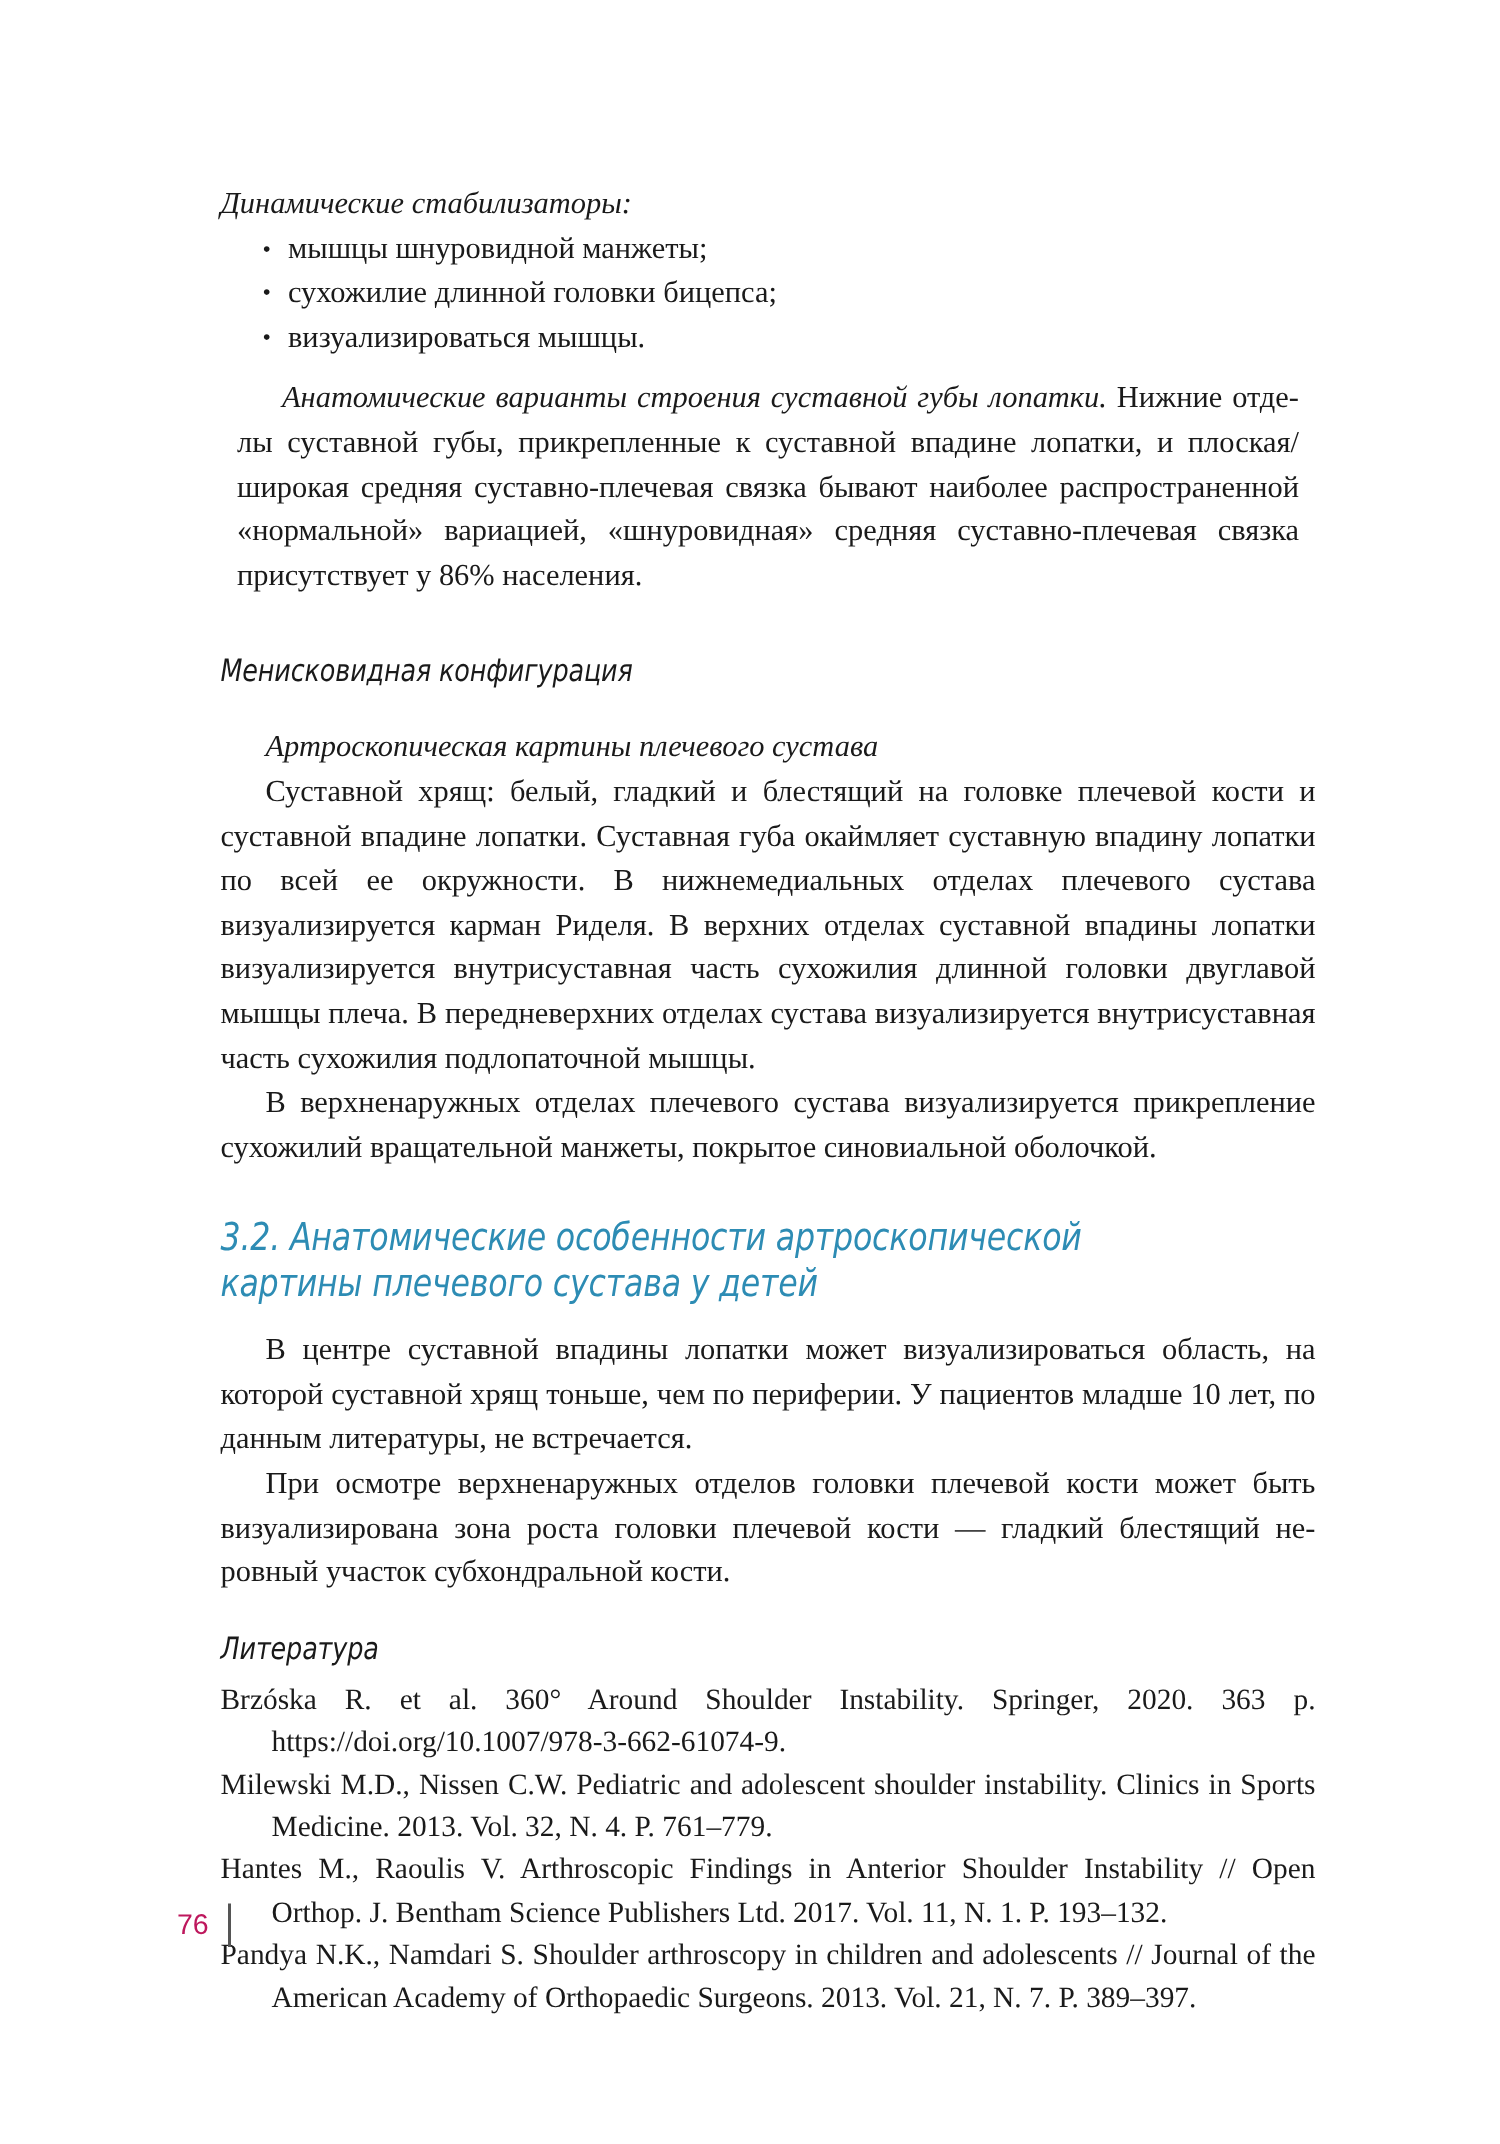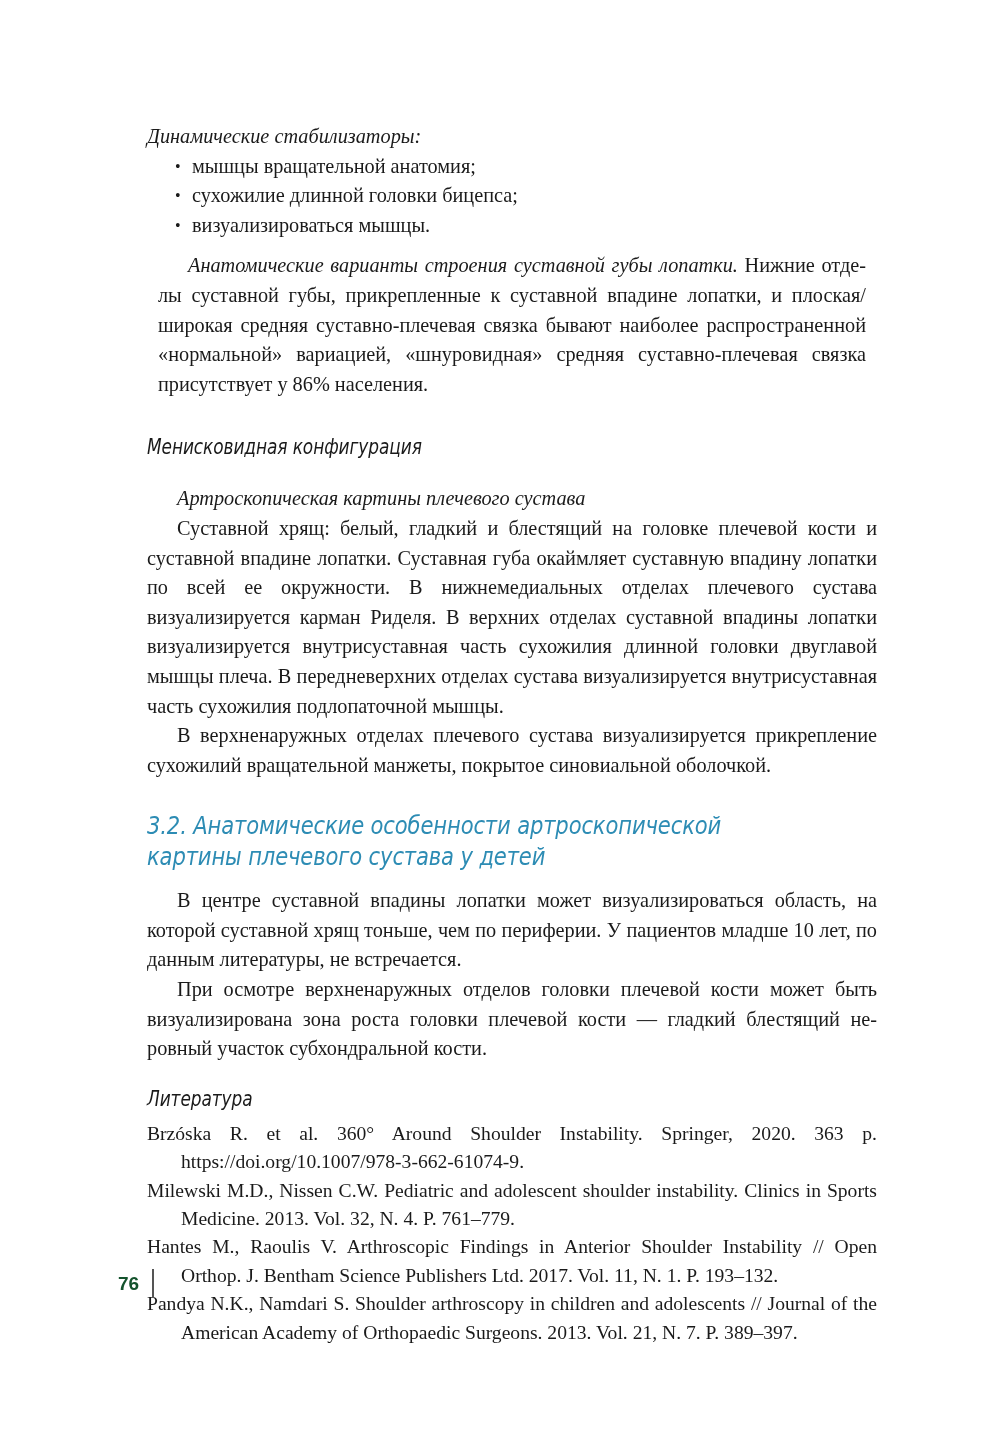--- a/index.html
+++ b/index.html
@@ -145,23 +145,23 @@
   .footer {
     position: absolute;
     left: 118px;
     top: 1268px;
     display: flex;
     align-items: center;
     height: 30px;
   }
   .footer-page-num {
     font-family: "Liberation Sans", "DejaVu Sans", sans-serif;
-    font-weight: 700;
+    font-weight: 400;
     font-size: 19px;
-    color: #14532d;
+    color: #be185d;
     line-height: 1;
   }
   .footer-divider {
     width: 1.6px;
     height: 29px;
     background: #555555;
     margin: 0 12px 0 13px;
   }
   .footer-title {
     font-family: "Liberation Sans", "DejaVu Sans", sans-serif;
@@ -177,21 +177,21 @@
 
 <div class="page">
 
   <div class="content">
 
     <p class="italic-line">Динамические стабилизаторы:</p>
 
     <ul class="bullets">
       <li>
         <span class="bullet-dot">•</span>
-        <span>мышцы вращательной анатомия;</span>
+        <span>мышцы шнуровидной манжеты;</span>
       </li>
       <li>
         <span class="bullet-dot">•</span>
         <span>сухожилие длинной головки бицепса;</span>
       </li>
       <li>
         <span class="bullet-dot">•</span>
         <span>визуализироваться мышцы.</span>
       </li>
     </ul>

